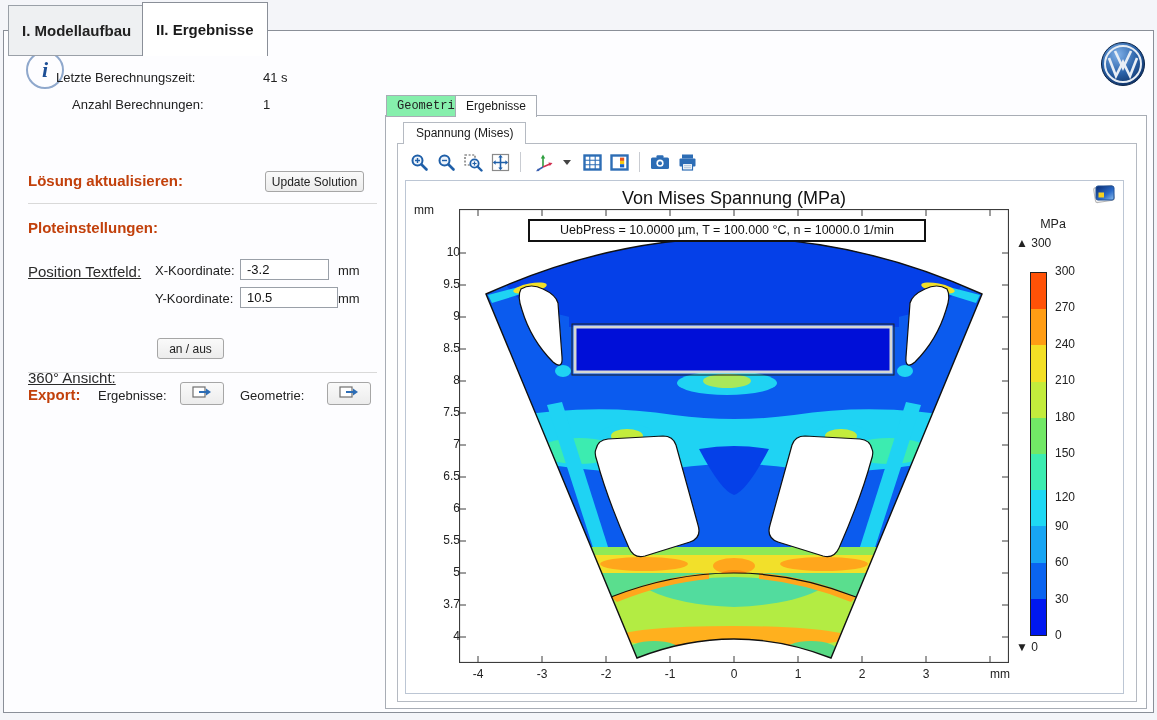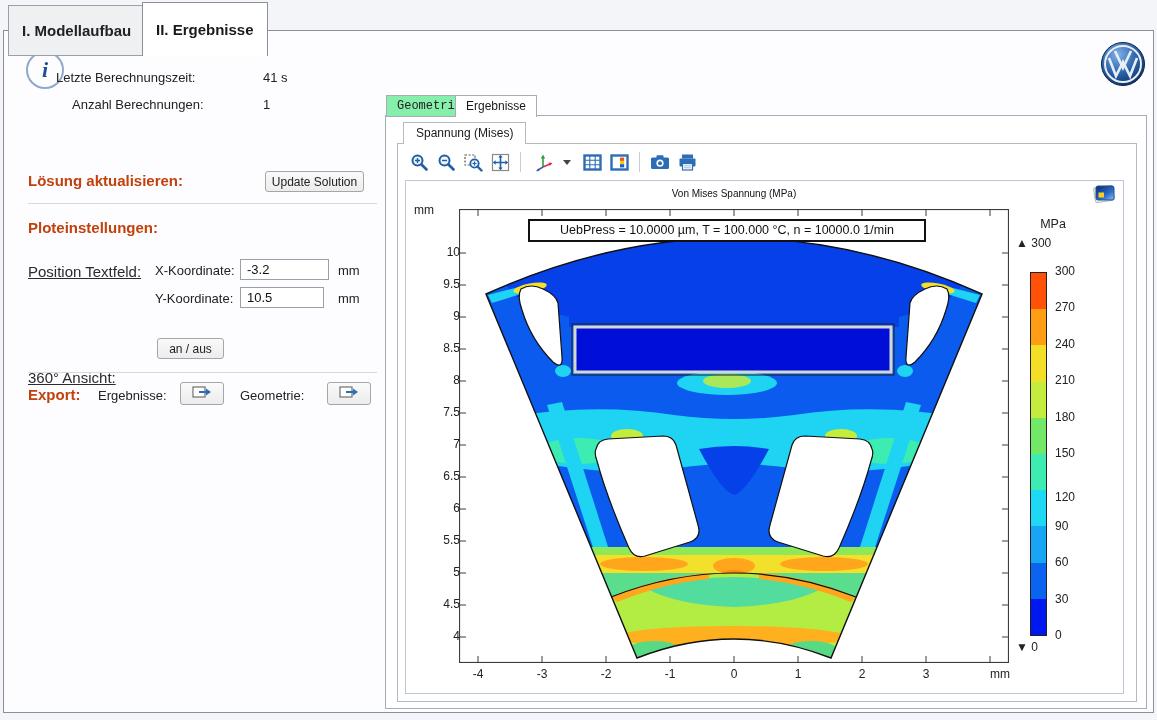--- a/index.html
+++ b/index.html
@@ -33,21 +33,21 @@
   
   #plot-toolbar{left:407px;top:149px;height:26px;display:flex;align-items:center;gap:3px;z-index:2;}
   .tool-btn{width:24px;height:24px;display:flex;align-items:center;justify-content:center;border-radius:3px;cursor:pointer;}
   .tool-sep{width:1px;height:20px;background:#c9ccd2;margin:0 5px;}
   .caret{width:0;height:0;border-left:4px solid transparent;border-right:4px solid transparent;border-top:5px solid #444;margin-left:1px;}
   
   #graphics{left:405px;top:180px;width:717px;height:512px;border:1px solid #bcc6d4;background:#fff;}
   .ticklabel{position:absolute;font-size:12px;color:#222;}
   .ylab{width:44px;text-align:right;left:10px;}
   .xlab{width:40px;text-align:center;top:486px;}
-  #plot-title{left:53px;top:7px;width:550px;text-align:center;font-size:10px;color:#111;}
+  #plot-title{left:53px;top:7px;width:550px;text-align:center;font-size:18px;color:#111;}
   #plot-annotation{left:122px;top:38px;width:394px;height:19px;border:2px solid #111;background:#fff;
       font-size:12.5px;line-height:19px;text-align:center;z-index:2;color:#111;}
   #colorbar{left:624px;top:91px;width:17px;height:364px;border:1px solid #222;display:flex;flex-direction:column;box-sizing:border-box;}
   .cblab{position:absolute;left:649px;font-size:12px;color:#222;}
   #cbar-unit{left:612px;top:36px;width:70px;text-align:center;font-size:12.5px;}
   #cbar-max{left:610px;top:55px;font-size:12px;}
   #cbar-min{left:610px;top:459px;font-size:12px;}
   #mini-plot-icon{left:686px;top:2px;}
 </style>
 </head>
@@ -86,21 +86,21 @@
 
 <div class="abs divider" style="left:28px;top:203px;width:349px;"></div>
 
 <div class="abs heading" style="left:28px;top:219px;">Ploteinstellungen:</div>
 
 <div class="abs ulabel" style="left:28px;top:263px;">Position Textfeld:</div>
 <div class="abs lbl" style="left:155px;top:263px;">X-Koordinate:</div>
 <input class="txt-input" style="left: 240px; top: 259px; width: 89px; height: 21px;" value="-3.2">
 <div class="abs lbl" style="left:338px;top:263px;">mm</div>
 <div class="abs lbl" style="left:155px;top:291px;">Y-Koordinate:</div>
-<input class="txt-input" style="left: 240px; top: 287px; width: 84px; height: 21px;" value="10.5">
+<input class="txt-input" style="left: 240px; top: 287px; width: 98px; height: 21px;" value="10.5">
 <div class="abs lbl" style="left:338px;top:291px;">mm</div>
 
 <div class="abs ulabel" style="left:28px;top:341px;margin-top:28px;">360° Ansicht:</div>
 <button class="btn" style="left:157px;top:338px;width:67px;height:21px;">an / aus</button>
 
 <div class="abs divider" style="left:28px;top:372px;width:349px;"></div>
 
 <div class="abs heading" style="left:28px;top:386px;">Export:</div>
 <div class="abs lbl" style="left:98px;top:388px;">Ergebnisse:</div>
 <button class="btn" style="left:180px;top:382px;width:44px;height:23px;">
@@ -289,21 +289,21 @@
   <div class="ticklabel ylab" style="top:96px;">9.5</div>
   <div class="ticklabel ylab" style="top:128px;">9</div>
   <div class="ticklabel ylab" style="top:160px;">8.5</div>
   <div class="ticklabel ylab" style="top:192px;">8</div>
   <div class="ticklabel ylab" style="top:224px;">7.5</div>
   <div class="ticklabel ylab" style="top:256px;">7</div>
   <div class="ticklabel ylab" style="top:288px;">6.5</div>
   <div class="ticklabel ylab" style="top:320px;">6</div>
   <div class="ticklabel ylab" style="top:352px;">5.5</div>
   <div class="ticklabel ylab" style="top:384px;">5</div>
-  <div class="ticklabel ylab" style="top:416px;">4.5</div>
+  <div class="ticklabel ylab" style="top:416px;">3.7</div>
   <div class="ticklabel ylab" style="top:448px;">4</div>
 
   <div class="ticklabel xlab" style="left:52px;">-4</div>
   <div class="ticklabel xlab" style="left:116px;">-3</div>
   <div class="ticklabel xlab" style="left:180px;">-2</div>
   <div class="ticklabel xlab" style="left:244px;">-1</div>
   <div class="ticklabel xlab" style="left:308px;">0</div>
   <div class="ticklabel xlab" style="left:372px;">1</div>
   <div class="ticklabel xlab" style="left:436px;">2</div>
   <div class="ticklabel xlab" style="left:500px;">3</div>

